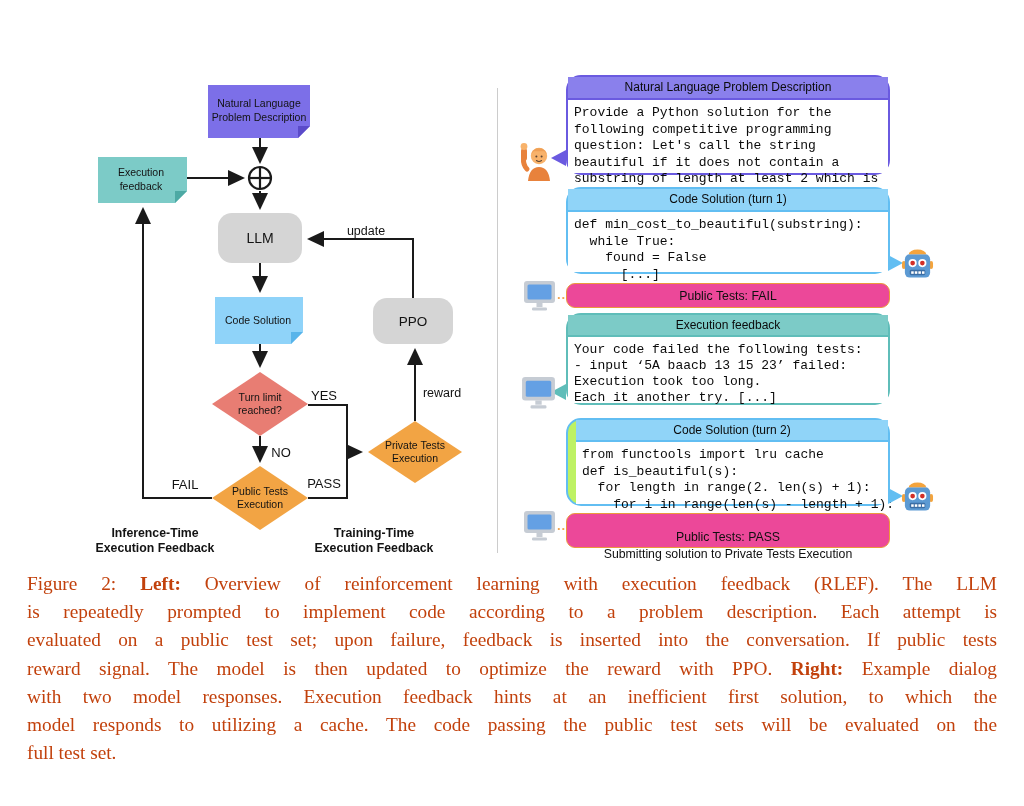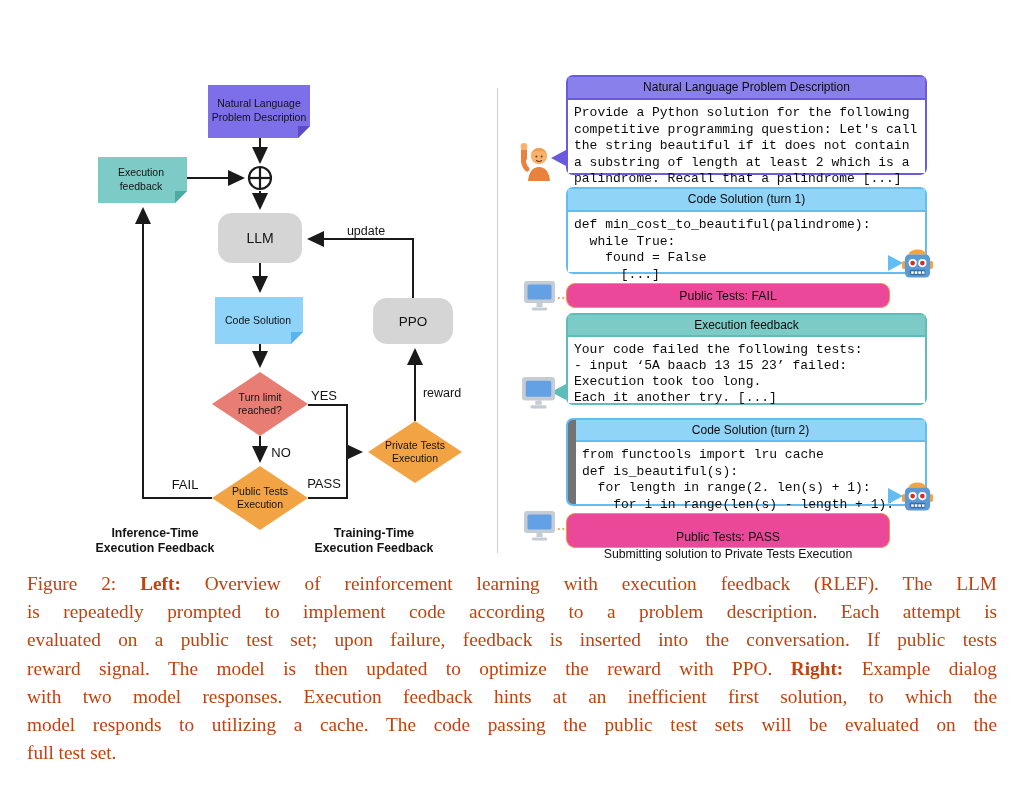--- a/index.html
+++ b/index.html
@@ -4,21 +4,21 @@
 <style>
   html,body{margin:0;padding:0;background:#fff;}
   .page{position:relative;width:1024px;height:806px;background:#fff;overflow:hidden;
         font-family:"Liberation Sans",sans-serif;color:#111;}
   
   svg.flow{position:absolute;left:0;top:0;}
   svg.flow text{font-family:"Liberation Sans",sans-serif;fill:#131313;}
   
   .divider{position:absolute;left:497px;top:88px;width:1px;height:465px;background:#ccc;}
   
-  .dbox{position:absolute;left:566px;width:361px;border:2px solid;border-radius:7px;background:#737373;box-sizing:border-box;}
+  .dbox{position:absolute;left:566px;width:324px;border:2px solid;border-radius:15px;background:#bef264;box-sizing:border-box;}
   .dbox .hd{text-align:center;font-size:12px;line-height:21px;color:#0b0b0b;border-bottom:2px solid;}
   .dbox .bd{background:#fff;font-size:13px;line-height:16.5px;padding:5px 6px;color:#0b0b0b;font-family:Liberation Mono, monospace;}
   .purple{border-color:#6a5ae0;}  .purple .hd{background:#8a80ec;border-color:#6a5ae0;}
   .blue{border-color:#62bef2;}    .blue .hd{background:#90d4f8;border-color:#62bef2;}
   .teal{border-color:#5fbdb9;}    .teal .hd{background:#7ccbc7;border-color:#5fbdb9;}
   .codebd{font-family:"Liberation Mono",monospace;font-size:9px;line-height:12.4px;color:#222;padding:5px 8px;}
   .codebd div{white-space:pre;}
   .obar{position:absolute;left:566px;width:324px;background:#ec4899;border:1px solid #eb9a3c;
         border-radius:9px;text-align:center;font-size:12.3px;font-weight:500;color:#101010;box-sizing:border-box;}
   .tail{position:absolute;width:0;height:0;}
@@ -147,21 +147,21 @@
     <path d="M13.2,13 a8.2,8.2 0 0 1 15.6,0 l-2.6,-2.8 h-10.4 z" fill="#ef9f55"></path>
     <circle cx="18.4" cy="15.5" r="1" fill="#5a4232"></circle>
     <circle cx="23.6" cy="15.5" r="1" fill="#5a4232"></circle>
     <path d="M18.5,19.5 q2.5,2 5,0" stroke="#5a4232" stroke-width="1.1" fill="none" stroke-linecap="round"></path>
     <path d="M10,40 q1.5,-14 11,-14 q9.5,0 11,14 z" fill="#e8823c"></path>
   </svg>
 
   <div class="dbox blue" style="top:187px;">
     <div class="hd">Code Solution (turn 1)</div>
     <div class="bd codebd" style="height:50px;">
-      <div>def min_cost_to_beautiful(palindrome):</div>
+      <div>def min_cost_to_beautiful(substring):</div>
       <div>  while True:</div>
       <div>    found = False</div>
       <div>      [...]</div>
     </div>
   </div>
   <div class="tail right" style="left:888px;top:255px;border-left-color:#62bef2;"></div>
 
   <svg class="icon" style="left:901px;top:249px;" width="33" height="32" viewBox="0 0 34 32">
     <rect x="1" y="12" width="4" height="8" rx="2" fill="#f4a43d"></rect>
     <rect x="29" y="12" width="4" height="8" rx="2" fill="#f4a43d"></rect>

